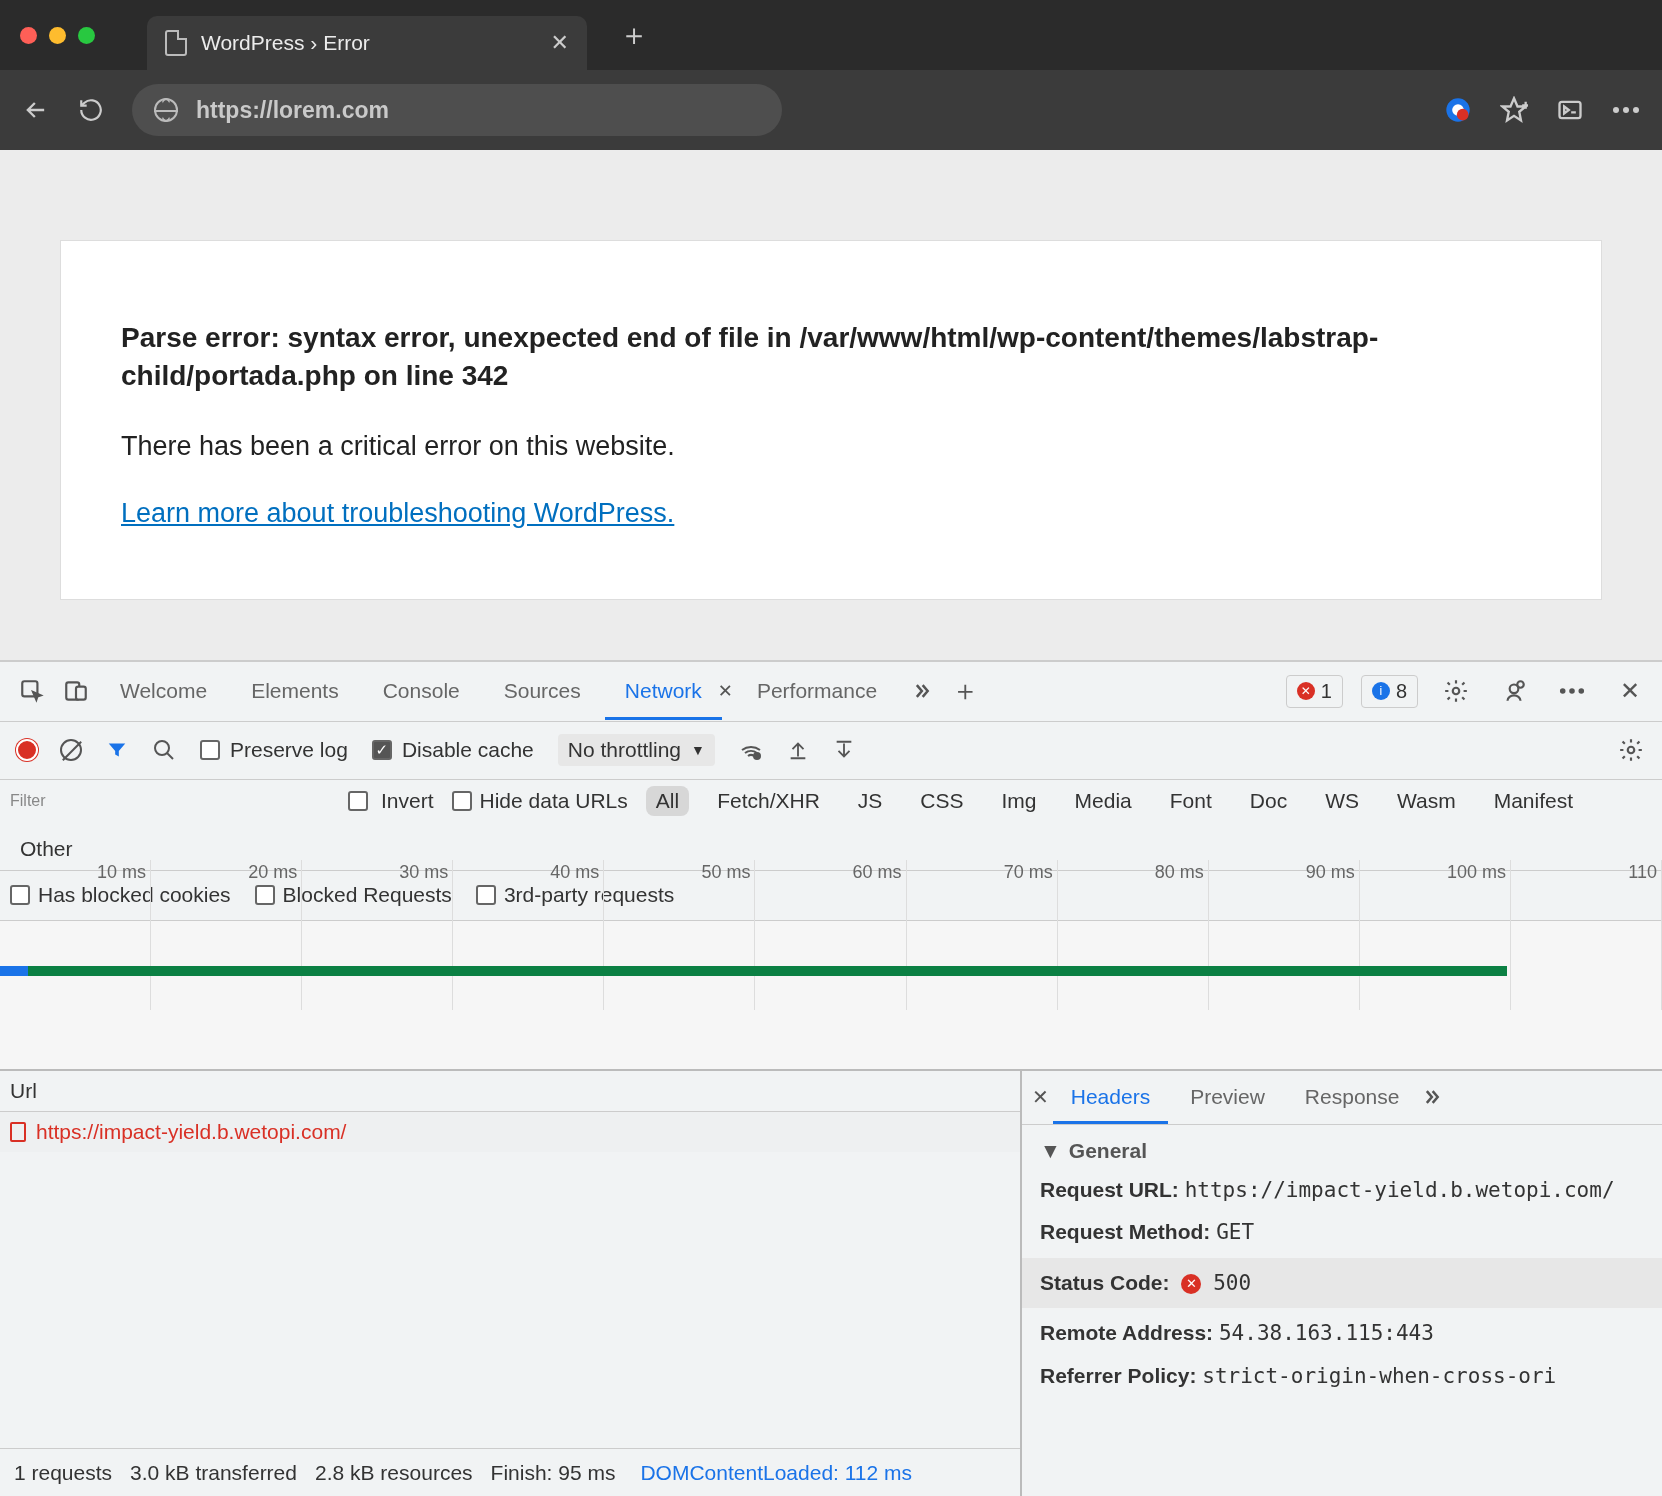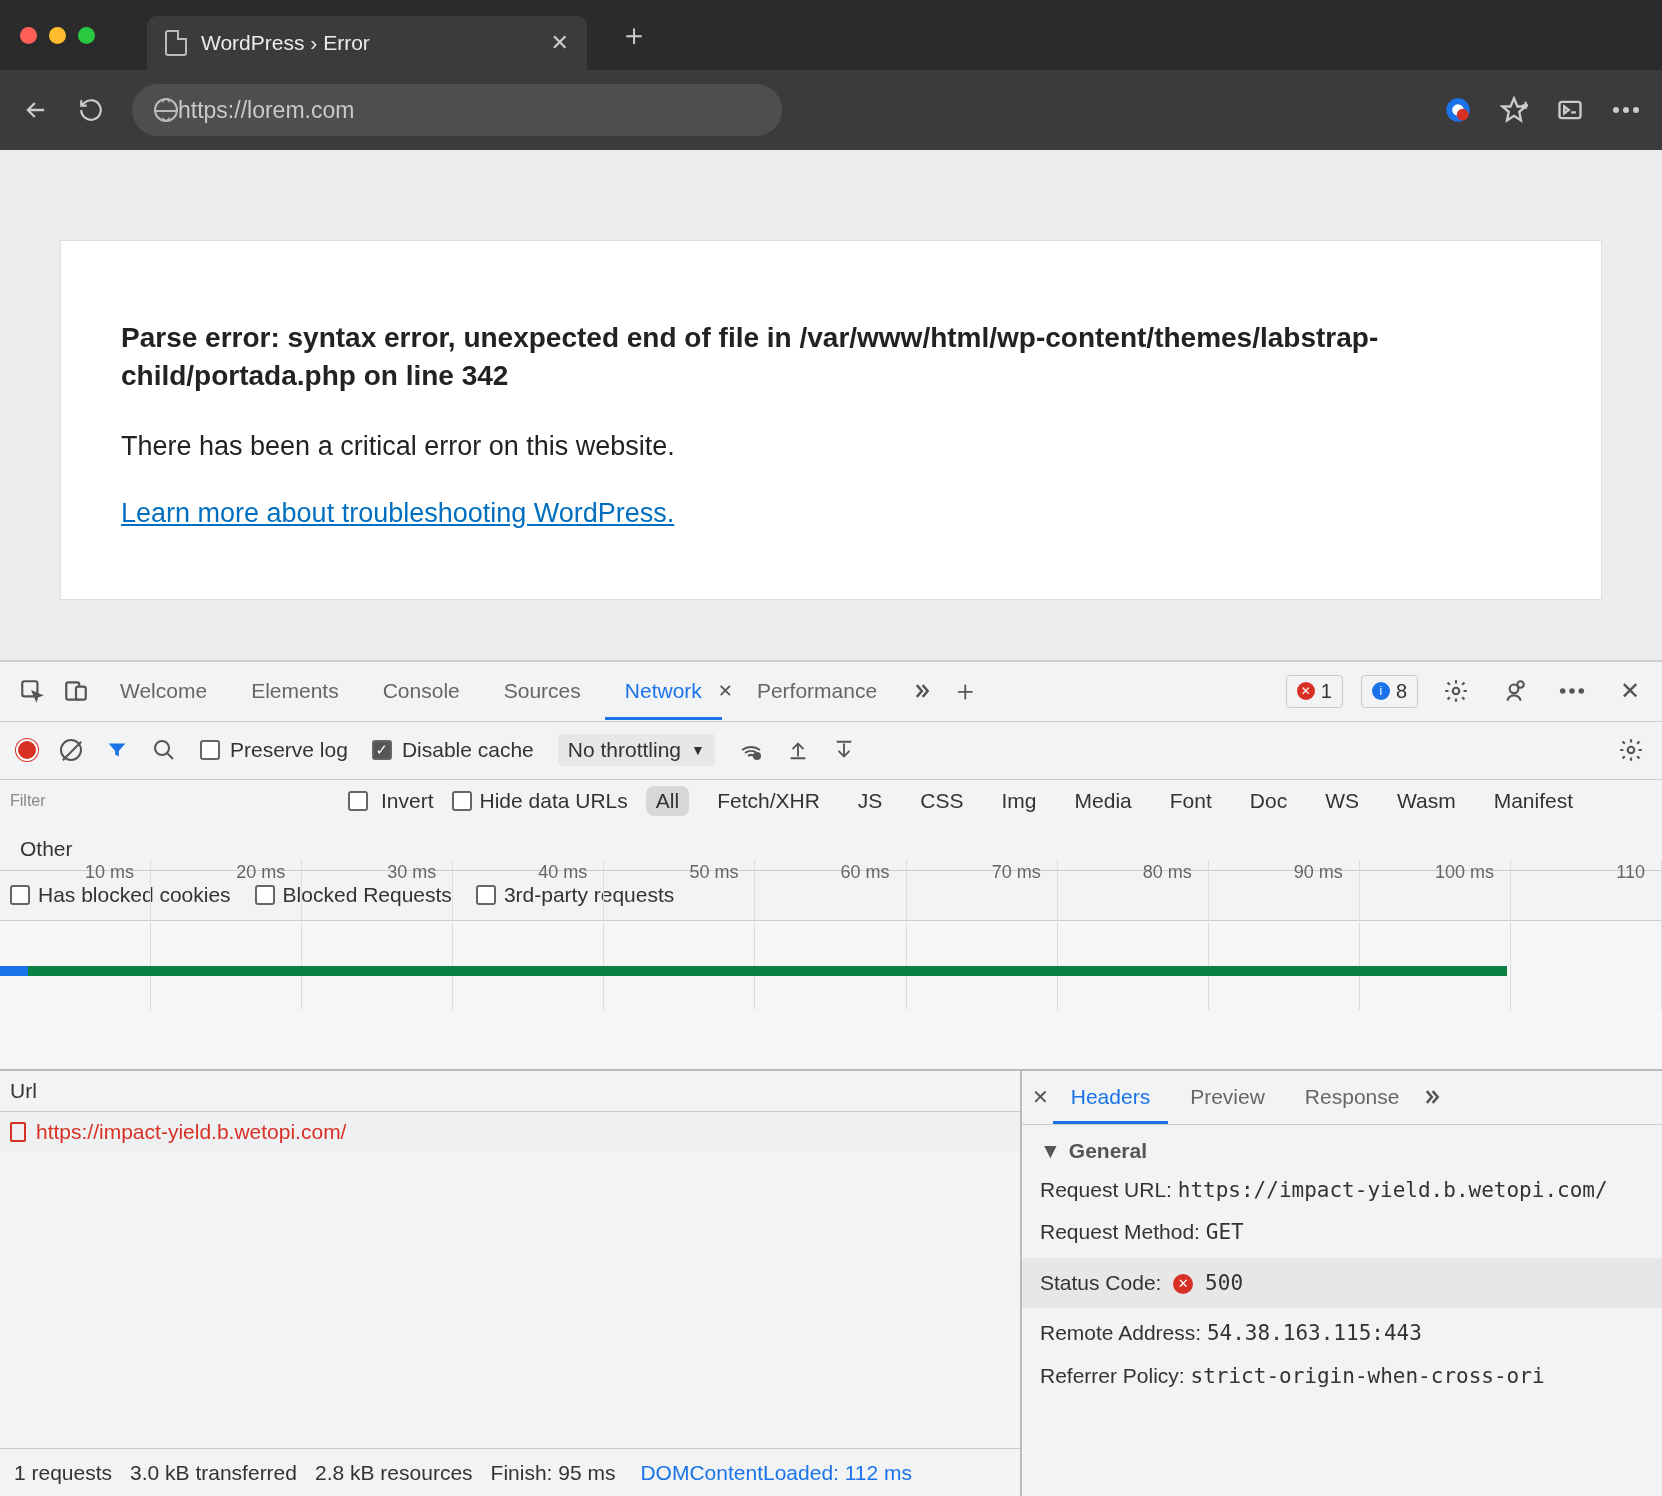--- a/index.html
+++ b/index.html
@@ -14,21 +14,21 @@
   .dot.green { background: #28c840; }
   .tab { background: #3b3b3b; height: 54px; width: 440px; border-radius: 10px 10px 0 0; display: flex; align-items: center; gap: 14px; padding: 0 18px; color: #ececec; font-size: 21px; margin-top: 16px; }
   .page-icon { width: 22px; height: 26px; border: 2px solid #bbb; border-radius: 3px; position: relative; }
   .page-icon::after { content: ""; position: absolute; top: -2px; right: -2px; width: 8px; height: 8px; background: #3b3b3b; border-left: 2px solid #bbb; border-bottom: 2px solid #bbb; }
   .tab-title { flex: 1; white-space: nowrap; overflow: hidden; text-overflow: ellipsis; }
   .tab-close { font-size: 22px; color: #ccc; cursor: pointer; }
   .newtab { color: #ccc; font-size: 30px; margin-left: 20px; cursor: pointer; }
 
   .addrbar { background: #3b3b3b; height: 80px; display: flex; align-items: center; padding: 0 22px; gap: 28px; }
   .nav-btn { color: #ccc; cursor: pointer; display: flex; align-items: center; justify-content: center; }
-  .omnibox { flex: 1; background: #4e4e4e; border-radius: 26px; height: 52px; display: flex; align-items: center; padding: 0 22px; color: #c9c9c9; font-size: 23px; max-width: 820px; }
+  .omnibox { flex: 1; background: #4e4e4e; border-radius: 26px; height: 52px; display: flex; align-items: center; padding: 0 22px; gap: 18px; color: #c9c9c9; font-size: 23px; max-width: 820px; font-weight: bold; }
   .globe { width: 24px; height: 24px; border: 2px solid #bbb; border-radius: 50%; position: relative; }
   .globe::before { content: ""; position: absolute; inset: -2px; border: 2px solid transparent; border-top: 2px solid #bbb; border-bottom: 2px solid #bbb; border-radius: 50%; transform: scaleX(.45); }
   .globe::after { content: ""; position: absolute; top: 50%; left: -2px; right: -2px; border-top: 2px solid #bbb; }
   .spacer { flex: 1; }
   .right-icons { display: flex; align-items: center; gap: 28px; }
   .inprivate { background: #0b57d0; color: #fff; border-radius: 30px; height: 54px; display: flex; align-items: center; padding: 0 8px 0 24px; gap: 14px; font-size: 22px; font-weight: 500; }
   .avatar { width: 40px; height: 40px; border-radius: 50%; background: #d3d3d3; display: flex; align-items: center; justify-content: center; }
 
   
   .viewport { flex: 0 0 auto; background: #ececec; padding: 90px 60px 60px; }
@@ -65,39 +65,39 @@
   .toolbar-spacer { flex: 1; }
 
   .dt-filterbar { min-height: 52px; display: flex; align-items: center; padding: 6px 10px 6px 10px; gap: 18px; border-bottom: 1px solid #ccc; flex-wrap: wrap; }
   .filter-input { color: #888; font-size: 16px; width: 320px; padding: 4px 0; }
   .filter-pill { padding: 3px 10px; cursor: pointer; border-radius: 8px; }
   .filter-pill.active { background: #d7d7d7; }
   .dt-filterbar2 { height: 50px; display: flex; align-items: center; padding: 0 10px; gap: 24px; border-bottom: 1px solid #ccc; }
 
   .timeline { height: 150px; border-bottom: 2px solid #bbb; position: relative; background: #f6f6f6; }
   .tl-ticks { display: flex; height: 28px; font-size: 18px; color: #666; align-items: center; }
-  .tl-tick { flex: 1; text-align: right; padding-right: 16px; border-right: 1px solid #ddd; height: 150px; padding-top: 2px; }
+  .tl-tick { flex: 1; text-align: right; padding-right: 4px; border-right: 1px solid #ddd; height: 150px; padding-top: 2px; }
   .tl-bar-green { position: absolute; top: 45px; left: 2px; right: 155px; height: 10px; background: #0b8043; }
   .tl-bar-blue { position: absolute; top: 45px; left: 0; width: 28px; height: 10px; background: #1a73e8; }
 
   .dt-body { flex: 1; display: flex; min-height: 0; }
   .req-list { flex: 1; display: flex; flex-direction: column; border-right: 2px solid #bbb; min-width: 0; }
   .req-head { padding: 8px 10px; border-bottom: 1px solid #ccc; color: #333; }
   .req-row { padding: 8px 10px; background: #eef0f1; color: #d93025; display: flex; align-items: center; gap: 10px; cursor: pointer; }
   .doc-ic { width: 16px; height: 20px; border: 2px solid #d93025; border-radius: 2px; position: relative; }
   .req-fill { flex: 1; }
   .detail { width: 640px; display: flex; flex-direction: column; }
   .det-tabs { height: 54px; display: flex; align-items: center; gap: 4px; border-bottom: 1px solid #ccc; padding: 0 10px; }
   .det-tab { padding: 14px 18px; color: #666; cursor: pointer; position: relative; }
   .det-tab.active { color: #1a73e8; }
   .det-tab.active::after { content: ""; position: absolute; left: 0; right: 0; bottom: -1px; height: 3px; background: #1a73e8; }
   .det-body { padding: 14px 18px; overflow: hidden; font-size: 21px; }
   .sect-title { font-weight: 700; color: #555; margin-bottom: 10px; display: flex; align-items: center; gap: 8px; }
   .kv { margin: 8px 0; line-height: 1.6; }
-  .kv .k { font-weight: 400; }
+  .kv .k { font-weight: 700; }
   .mono { font-family: Menlo, Consolas, monospace; }
   .status-row { background: #e7e7e7; margin: 0 -18px; padding: 8px 18px; }
   .status-dot { display: inline-flex; width: 20px; height: 20px; background: #d93025; border-radius: 50%; color: #fff; align-items: center; justify-content: center; font-size: 13px; vertical-align: middle; margin: 0 6px; }
 
   .dt-status { height: 48px; border-top: 1px solid #ccc; display: flex; align-items: center; padding: 0 14px; gap: 18px; font-size: 21px; color: #333; }
   .dt-status .dom { color: #1a73e8; margin-left: 7px; }
 
   svg { display: block; }
 </style>
 </head>

